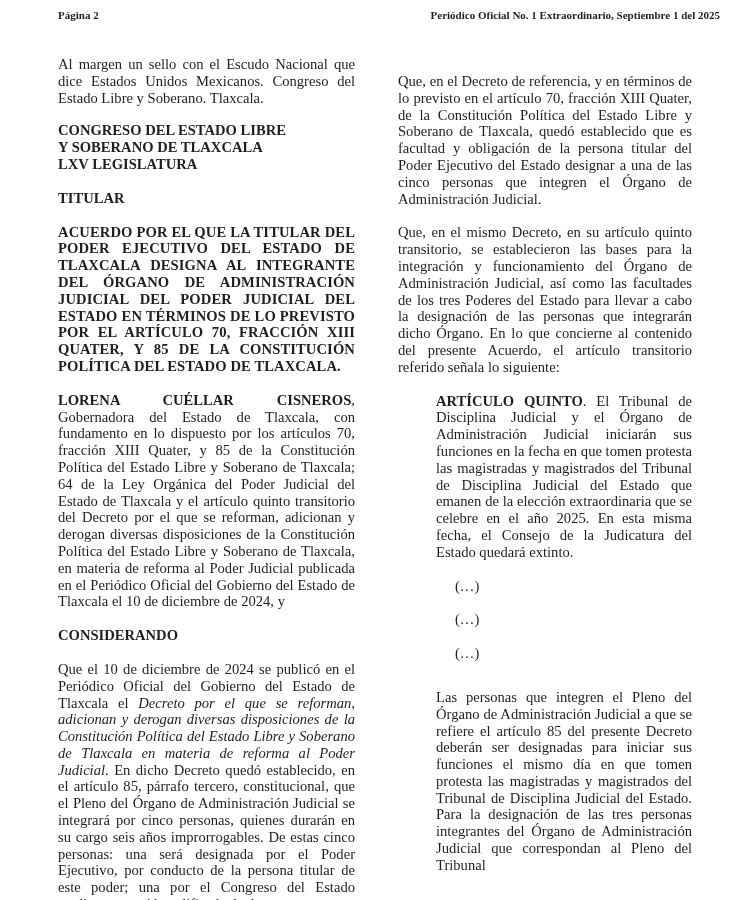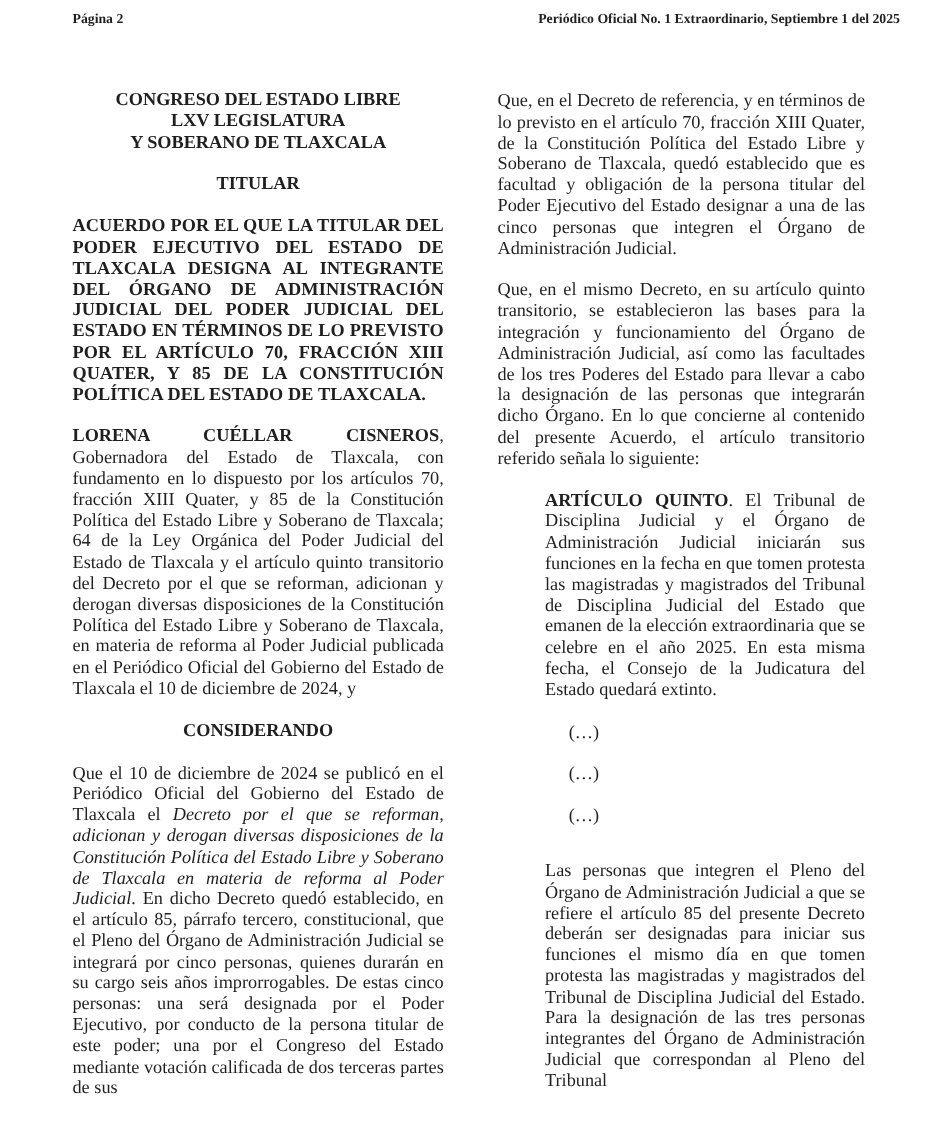--- a/index.html
+++ b/index.html
@@ -16,42 +16,43 @@
   .header .pub { position: absolute; right: 0; top: 0; }
 
   .col {
     position: absolute; top: 56px;
     font-size: 14.6px; line-height: 16.8px;
   }
   .col-left { left: 58px; width: 297px; }
   .col-right { left: 398px; width: 294px; }
 
   p { margin: 0; text-align: justify; }
-  .center { text-align: center; font-weight: bold; }
+  .center { font-weight: bold; }
   .bold { font-weight: bold; }
   .title-block { font-weight: bold; text-align: justify; text-align-last: left; letter-spacing: 0.1px; }
   em { font-style: italic; }
 
   .quote { margin-left: 38px; }
   .ellipsis { margin-left: 57px; }
 </style>
 </head>
 <body>
 
 <div class="header">
   <span class="page-num">Página 2</span>
   <span class="pub">Periódico Oficial No. 1 Extraordinario, Septiembre 1 del 2025</span>
 </div>
 
 <div class="col col-left">
+  <p>Al margen un sello con el Escudo Nacional que dice Estados Unidos Mexicanos. Congreso del Estado Libre y Soberano. Tlaxcala.</p>
 
   <div style="height:16px"></div>
   <p class="center">CONGRESO DEL ESTADO LIBRE</p>
+  <p class="center">Y SOBERANO DE TLAXCALA</p>
   <p class="center">LXV LEGISLATURA</p>
-  <p class="center">Y SOBERANO DE TLAXCALA</p>
 
   <div style="height:17px"></div>
   <p class="center">TITULAR</p>
 
   <div style="height:17px"></div>
   <p class="title-block">ACUERDO POR EL QUE LA TITULAR DEL PODER EJECUTIVO DEL ESTADO DE TLAXCALA DESIGNA AL INTEGRANTE DEL ÓRGANO DE ADMINISTRACIÓN JUDICIAL DEL PODER JUDICIAL DEL ESTADO EN TÉRMINOS DE LO PREVISTO POR EL ARTÍCULO 70, FRACCIÓN XIII QUATER, Y 85 DE LA CONSTITUCIÓN POLÍTICA DEL ESTADO DE TLAXCALA.</p>
 
   <div style="height:17px"></div>
   <p><span class="bold">LORENA CUÉLLAR CISNEROS</span><span>, Gobernadora del Estado de Tlaxcala, con fundamento en lo dispuesto por los artículos 70, fracción XIII Quater, y 85 de la Constitución Política del Estado Libre y Soberano de Tlaxcala; 64 de la Ley Orgánica del Poder Judicial del Estado de Tlaxcala y el artículo quinto transitorio del Decreto por el que se reforman, adicionan y derogan diversas disposiciones de la Constitución Política del Estado Libre y Soberano de Tlaxcala, en materia de reforma al Poder Judicial publicada en el Periódico Oficial del Gobierno del Estado de Tlaxcala el 10 de diciembre de 2024, y</span></p>
 

